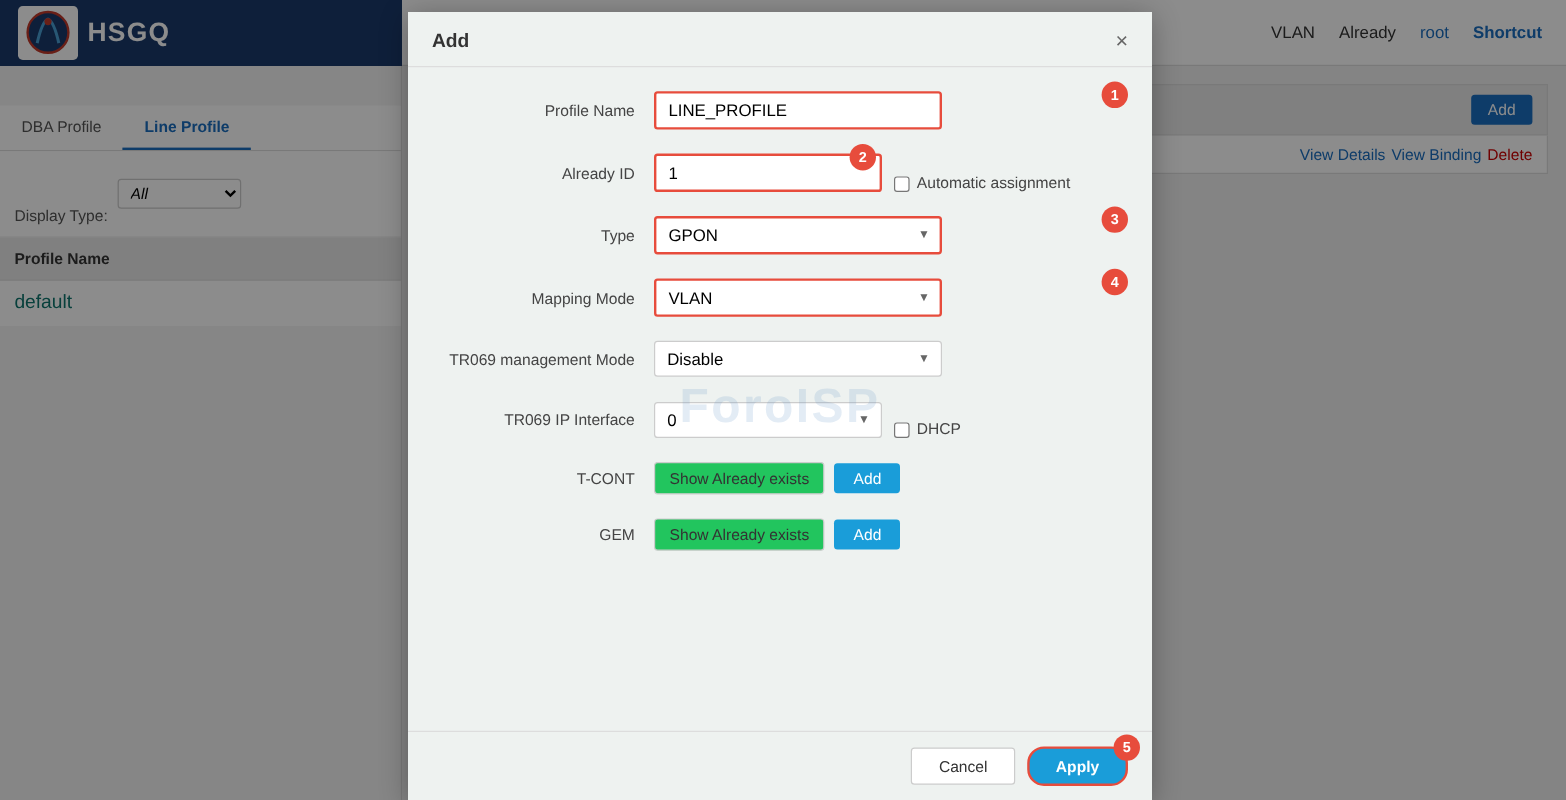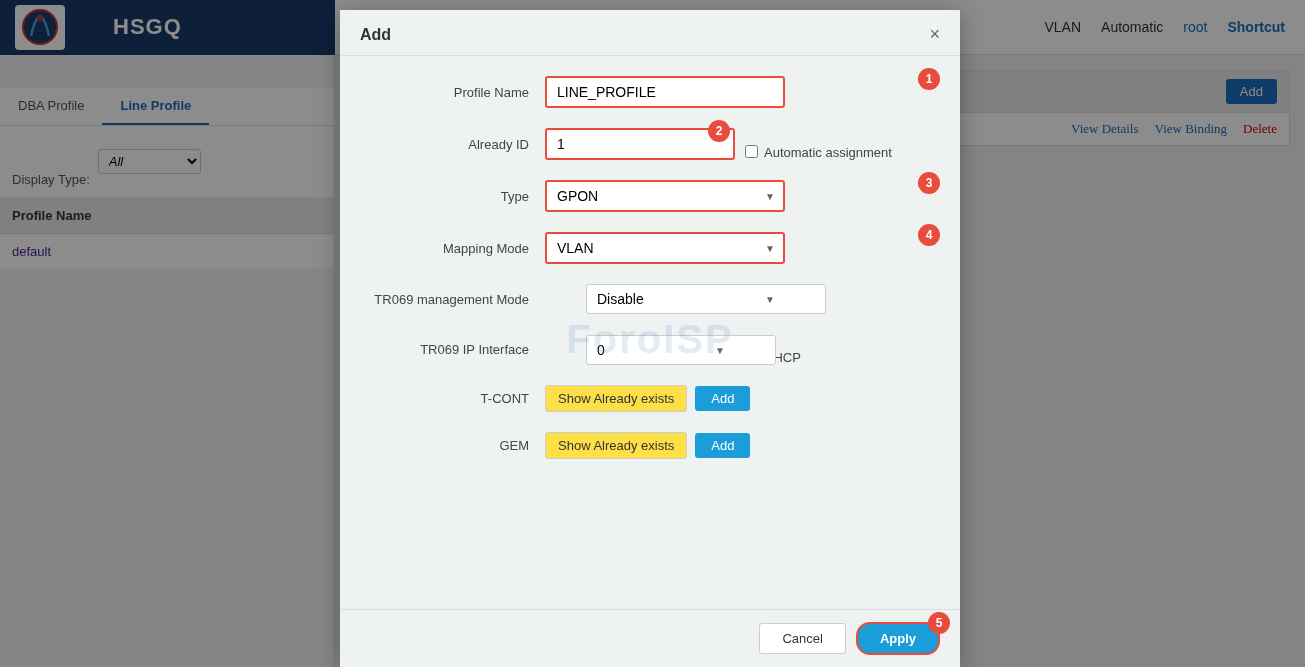--- a/index.html
+++ b/index.html
@@ -11,21 +11,21 @@
       background: #fff; display: flex; align-items: center;
       border-bottom: 1px solid #ddd; z-index: 1;
     }
     .logo-area {
       width: 335px; height: 55px; background: #1a3a6b; display: flex; align-items: center; padding: 0 15px;
     }
     .logo-icon {
       width: 50px; height: 45px; background: #fff; border-radius: 4px; display: flex; align-items: center; justify-content: center; margin-right: 8px;
     }
     .logo-icon svg { width: 38px; height: 38px; }
-    .logo-text { color: #fff; font-size: 22px; font-weight: bold; letter-spacing: 1px; margin-left: 40px; }
+    .logo-text { color: #fff; font-size: 22px; font-weight: bold; letter-spacing: 1px; }
     .nav-links { display: flex; align-items: center; margin-left: auto; gap: 20px; padding-right: 20px; }
     .nav-link { color: #333; text-decoration: none; font-size: 14px; cursor: pointer; }
     .nav-link.blue { color: #1a6dbf; }
     .nav-link.active { color: #1a6dbf; font-weight: bold; }
 
     
     .main-area {
       position: absolute; top: 55px; left: 0; bottom: 0; width: 335px;
       background: #f5f5f5; border-right: 1px solid #ddd;
     }
@@ -42,41 +42,41 @@
     }
     .display-type-label { font-size: 13px; color: #555; margin-top: 36px; }
     .display-type-select {
       border: 1px solid #ccc; border-radius: 3px; padding: 3px 6px; font-size: 13px; background: #fff; width: 103px; font-style: italic;
     }
 
     .profile-table-header {
       padding: 10px 12px; font-weight: bold; font-size: 13px; color: #333; background: #e9e9e9; border-bottom: 1px solid #ddd;
     }
     .profile-row {
-      padding: 10px 12px; font-size: 13px; color: #4c1d95; background: #fff; border-bottom: 1px solid #eee; cursor: pointer;
+      padding: 10px 12px; font-size: 16px; color: #0f766e; background: #fff; border-bottom: 1px solid #eee; cursor: pointer;
     }
 
     
     .right-area {
       position: absolute; top: 55px; left: 335px; right: 0; bottom: 0;
       background: #f0f0f0; padding: 15px;
     }
     .right-table-header {
       display: flex; align-items: center; justify-content: space-between;
       background: #e9e9e9; border: 1px solid #ddd; padding: 8px 12px;
     }
     .right-table-header-label { font-weight: bold; font-size: 13px; }
     .add-btn-right {
       background: #1a6dbf; color: #fff; border: none; border-radius: 3px; padding: 5px 14px; cursor: pointer; font-size: 13px;
     }
     .right-table-row {
       display: flex; align-items: center;
       background: #fff; border: 1px solid #ddd; border-top: none; padding: 8px 12px; gap: 12px;
     }
-    .right-table-actions { display: flex; gap: 16px; margin-left: auto; font-family: Liberation Serif, serif; }
+    .right-table-actions { display: flex; gap: 5px; margin-left: auto; }
     .action-link { color: #1a6dbf; font-size: 13px; cursor: pointer; text-decoration: none; }
     .action-link.red { color: #cc0000; }
 
     
     .overlay {
       position: absolute; top: 0; left: 0; right: 0; bottom: 0;
       background: rgba(0,0,0,0.45); z-index: 10;
     }
 
     
@@ -102,38 +102,38 @@
       width: 175px; text-align: right; padding-right: 16px; font-size: 13px; color: #444;
     }
     .form-input {
       border: 2px solid #e74c3c; border-radius: 3px; padding: 6px 10px; font-size: 14px;
       background: #fff; width: 240px; outline: none;
     }
     .form-select {
       border: 2px solid #e74c3c; border-radius: 3px; padding: 6px 10px; font-size: 14px;
       background: #fff; width: 240px; appearance: none; cursor: pointer; outline: none;
     }
-    .form-select.normal-border { border: 1px solid #ccc; margin-left: 41px; }
+    .form-select.normal-border { border: 1px solid #ccc; }
 
     .select-wrapper { position: relative; width: 240px; }
     .select-wrapper::after {
       content: '▼'; position: absolute; right: 10px; top: 50%; transform: translateY(-50%);
       font-size: 10px; color: #666; pointer-events: none;
     }
 
-    .checkbox-label { display: flex; align-items: flex-start; gap: 6px; font-size: 13px; color: #444; margin-left: 10px; margin-top: 16px; }
+    .checkbox-label { display: flex; align-items: flex-end; gap: 6px; font-size: 13px; color: #444; margin-left: 10px; margin-top: 16px; }
 
     .badge {
       display: inline-flex; align-items: center; justify-content: center;
       width: 22px; height: 22px; border-radius: 50%; background: #e74c3c;
       color: #fff; font-size: 12px; font-weight: bold; margin-left: 8px;
     }
 
     .show-exists-btn {
-      border: 1px solid #ccc; border-radius: 3px; background: #fde047; padding: 5px 12px;
+      border: 1px solid #ccc; border-radius: 3px; background: #22c55e; padding: 5px 12px;
       font-size: 13px; color: #333; cursor: pointer; white-space: nowrap;
     }
     .add-btn-blue {
       background: #1a9dd9; color: #fff; border: none; border-radius: 3px;
       padding: 5px 16px; font-size: 13px; cursor: pointer; margin-left: 8px;
     }
 
     .modal-footer {
       display: flex; justify-content: flex-end; align-items: center;
       padding: 12px 20px; border-top: 1px solid #ddd; background: #eef2f0; gap: 10px;
@@ -163,21 +163,21 @@
       <svg viewBox="0 0 38 38" xmlns="http://www.w3.org/2000/svg">
         <circle cx="19" cy="19" r="17" fill="#1a3a6b" stroke="#c0392b" stroke-width="2"></circle>
         <path d="M10 28 Q14 10 19 8 Q24 10 28 28" fill="none" stroke="#4a9fd4" stroke-width="2.5"></path>
         <circle cx="19" cy="10" r="3" fill="#c0392b"></circle>
       </svg>
     </div>
     <span class="logo-text">HSGQ</span>
   </div>
   <div class="nav-links">
     <span class="nav-link">VLAN</span>
-    <span class="nav-link">Automatic</span>
+    <span class="nav-link">Already</span>
     <span class="nav-link blue">root</span>
     <span class="nav-link active">Shortcut</span>
   </div>
 </div>
 
 <div class="main-area">
   <div class="tab-bar">
     <div class="tab">DBA Profile</div>
     <div class="tab active">Line Profile</div>
   </div>

